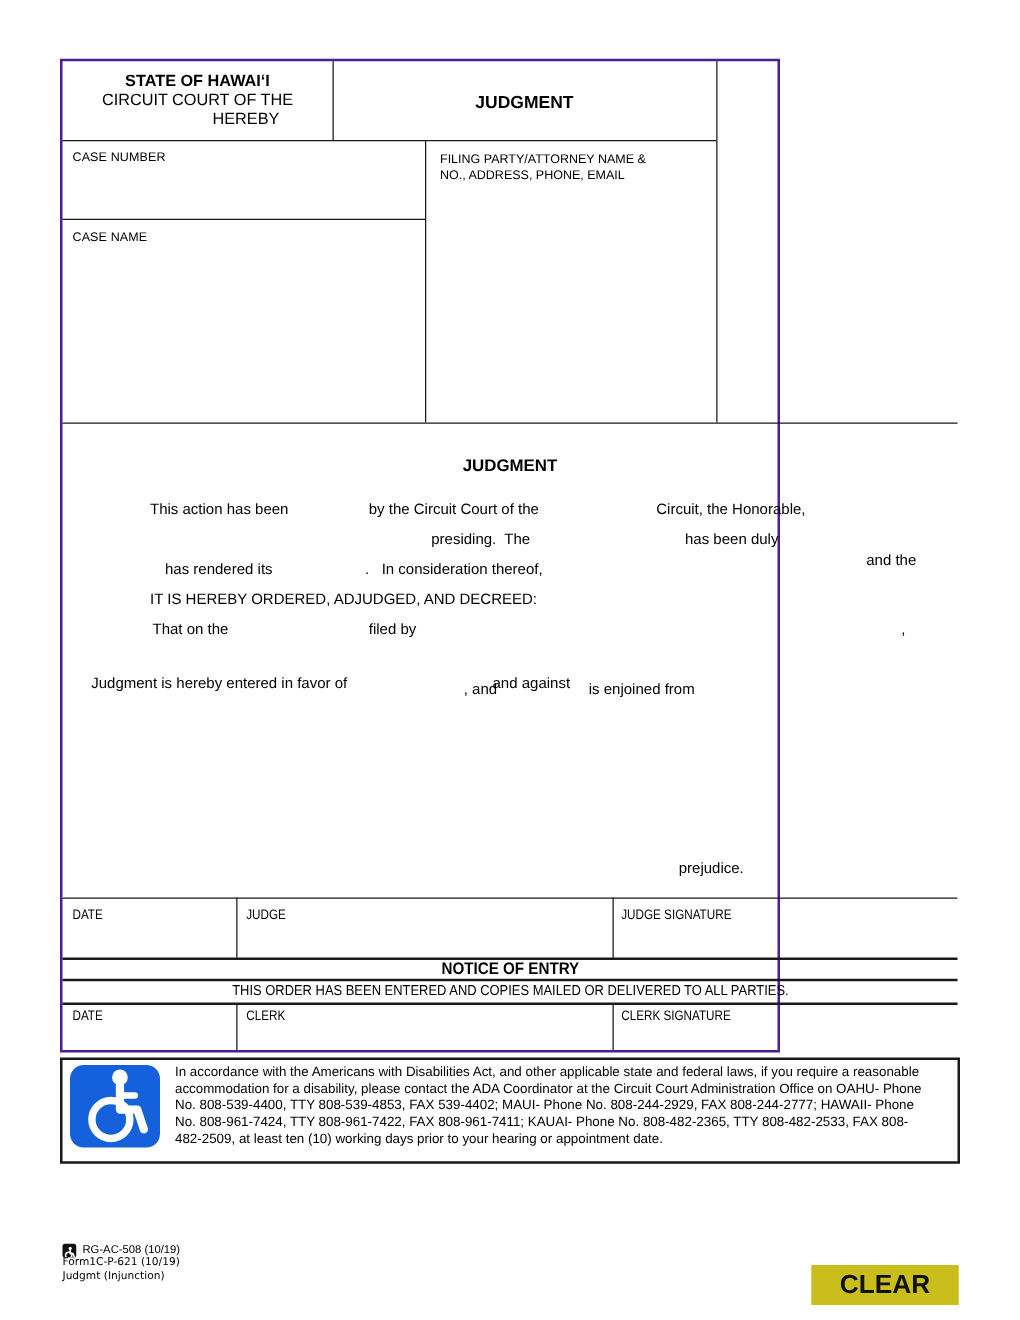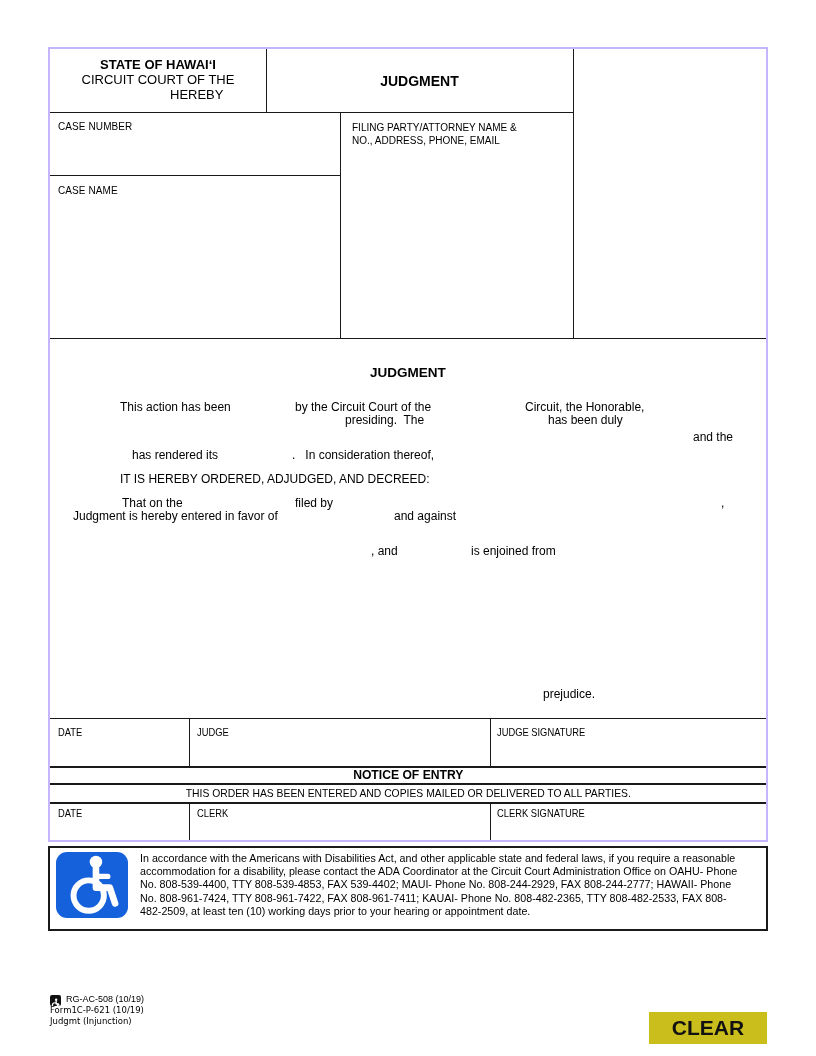--- a/index.html
+++ b/index.html
@@ -1,20 +1,20 @@
 <!DOCTYPE html>
 <html><head>
 <meta charset="utf-8">
 <style>
   html,body{margin:0;padding:0;background:#ffffff;}
   .page{position:relative;width:816px;height:1056px;background:#fff;
         font-family:"Liberation Sans",sans-serif;color:#000;overflow:hidden;}
   
-  .maintable{position:absolute;left:48px;top:47px;width:720px;height:795px;
-             border:2px solid #c4b5fd;box-sizing:border-box;}
+  .maintable{position:absolute;left:48px;top:47px;width:576px;height:795px;
+             border:2px solid #4c1d95;box-sizing:border-box;}
   .tin{position:absolute;inset:0;}
   .hl{position:absolute;height:1px;background:#1a1a1a;}
   .hl2{position:absolute;height:2px;background:#1a1a1a;}
   .vl{position:absolute;width:1px;background:#1a1a1a;}
   .lbl{position:absolute;font-size:10px;letter-spacing:.1px;}
   .cond{display:inline-block;transform:scaleX(.85);transform-origin:0 50%;white-space:nowrap;}
   .condc{display:inline-block;transform:scaleX(.9);transform-origin:50% 50%;white-space:nowrap;}
   .statecell{position:absolute;left:0;top:8px;width:216px;text-align:center;
              font-size:13px;line-height:15px;}
   .statecell .b{font-weight:bold;}
@@ -93,21 +93,21 @@
 
       <div class="bline" style="top:351px;">
         <span class="seg" style="left:70px;">This action has been</span>
         <span class="blank" style="left:178px;width:64px;height:14px;"></span>
         <span class="seg" style="left:245px;">by the Circuit Court of the</span>
         <span class="blank" style="left:381px;width:90px;height:14px;"></span>
         <span class="seg" style="left:475px;">Circuit, the Honorable,</span>
         <span class="blank" style="left:594px;width:118px;height:14px;"></span>
       </div>
 
-      <div class="bline" style="top:364px;text-decoration:underline;">
+      <div class="bline" style="top:375px;text-decoration:underline;">
         <span class="blank" style="left:20px;width:271px;height:14px;"></span>
         <span class="seg" style="left:295px;">presiding.  The</span>
         <span class="blank" style="left:375px;width:119px;height:14px;"></span>
         <span class="seg" style="left:498px;">has been duly</span>
         <span class="blank" style="left:570px;width:69px;height:14px;"></span>
         <span class="seg" style="left:643px;margin-top:17px;">and the</span>
       </div>
 
       <div class="bline" style="top:423px;">
         <span class="seg" style="left:70px;">IT IS HEREBY ORDERED, ADJUDGED, AND DECREED:</span>
@@ -120,21 +120,21 @@
       </div>
 
       <div class="bline" style="top:447px;">
         <span class="seg" style="left:72px;">That on the</span>
         <span class="blank" style="left:134px;width:107px;height:14px;"></span>
         <span class="seg" style="left:245px;">filed by</span>
         <span class="blank" style="left:289px;width:378px;height:14px;"></span>
         <span class="seg" style="left:671px;">,</span>
       </div>
 
-      <div class="bline" style="top:460px;">
+      <div class="bline" style="top:490px;">
         <span class="seg" style="left:23px;">Judgment is hereby entered in favor of</span>
         <span class="blank" style="left:219px;width:121px;height:14px;"></span>
         <span class="seg" style="left:344px;">and against</span>
         <span class="blank" style="left:405px;width:305px;height:14px;"></span>
       </div>
 
       <div class="bline" style="top:495px;">
         <span class="blank" style="left:20px;width:297px;height:14px;"></span>
         <span class="seg" style="left:321px;">, and</span>
         <span class="blank" style="left:351px;width:66px;height:14px;"></span>

